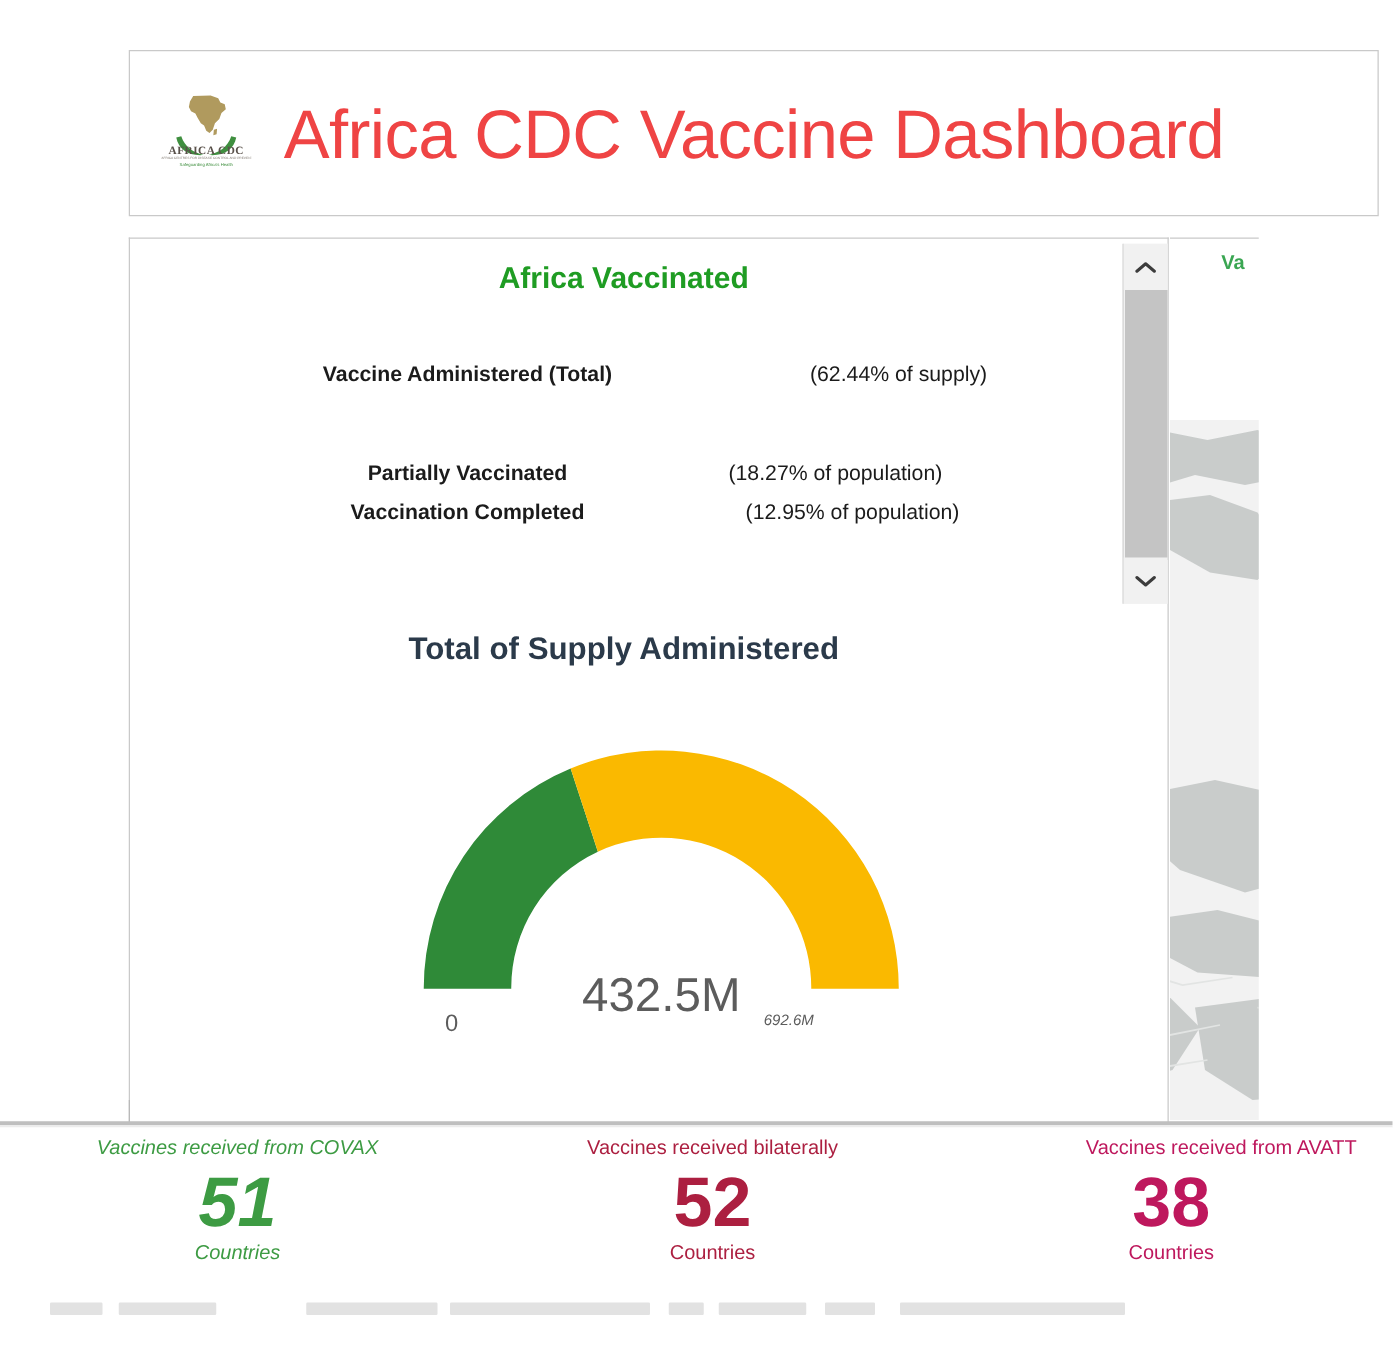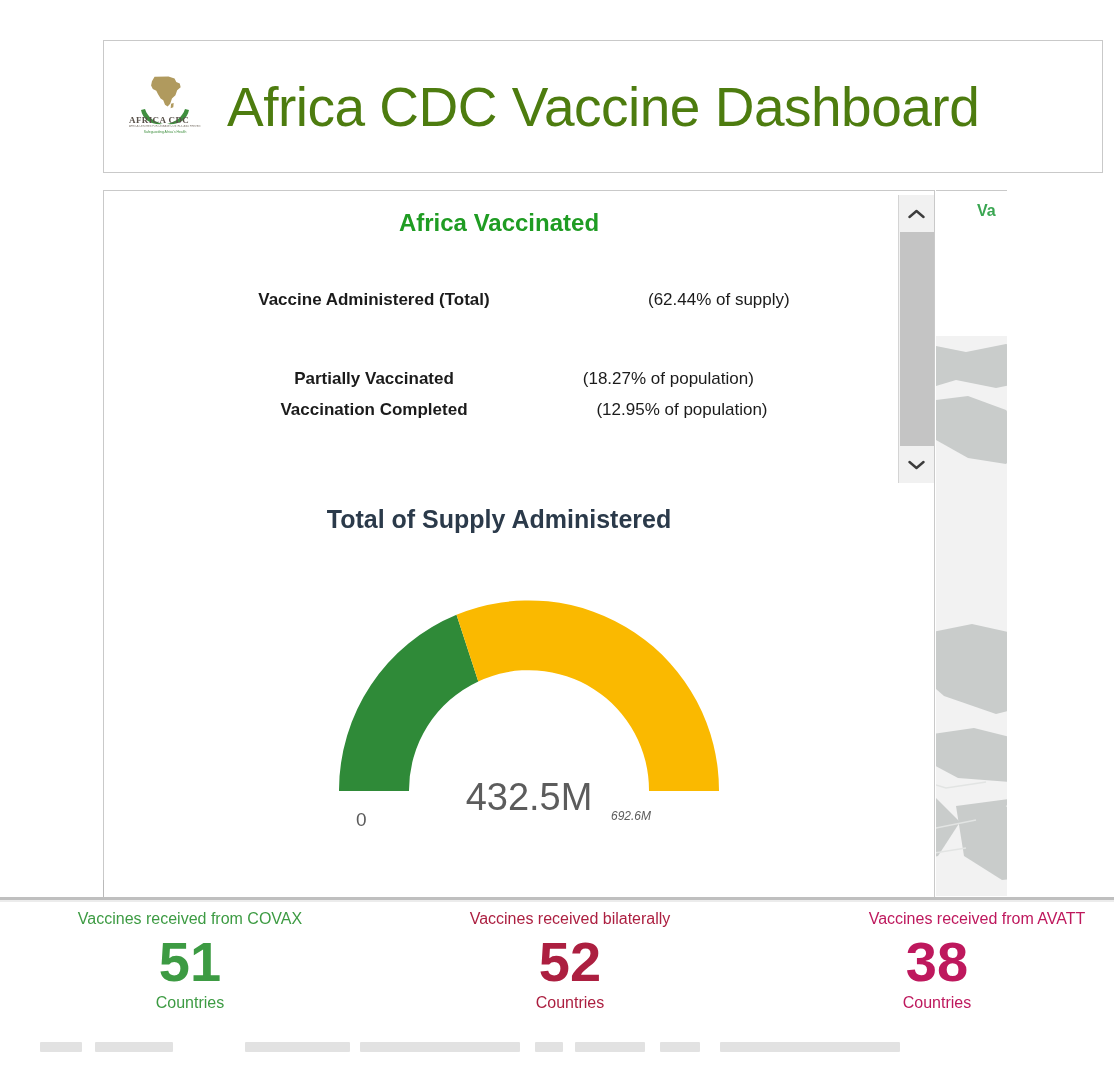--- a/index.html
+++ b/index.html
@@ -18,39 +18,39 @@
     border:1px solid #c9c9c9;
     box-sizing:border-box;
     display:flex;align-items:center;
   }
   #logo-wrap{
     width:72px;height:62px;margin-left:25px;
     position:relative;flex:none;
   }
   #logo-africa{position:absolute;left:14px;top:0px;width:44px;height:40px;}
   #logo-text{
-    position:absolute;left:0;top:40px;width:72px;
+    position:absolute;left:0;top:40px;width:72px;text-align:center;
     font-family:"Liberation Serif",serif;
     font-size:9px;font-weight:bold;color:#59514a;letter-spacing:0.4px;
     line-height:9px;
   }
   #logo-sub{
     position:absolute;left:0;top:49px;width:72px;text-align:center;
     font-size:2.6px;color:#7d756c;line-height:3px;white-space:nowrap;
     overflow:hidden;
   }
   #logo-tag{
     position:absolute;left:0;top:54px;width:72px;text-align:center;
     font-size:3.4px;color:#3f8f3f;line-height:4px;
   }
   #dashboard-title{
     margin-left:26px;
     font-size:55px;
     font-weight:400;
-    color:#4d7c0f;
+    color:#ef4444;
     letter-spacing:-0.5px;
     white-space:nowrap;
   }
 
   
   #content-panel{
     position:absolute;left:103px;top:190px;width:832px;height:708px;
     background:#ffffff;
     border-left:1px solid #c9c9c9;
     border-right:1px solid #c9c9c9;
@@ -166,21 +166,21 @@
     white-space:nowrap;
   }
   .kpi-number{
     margin-top:6px;
     font-size:56px;font-weight:bold;line-height:56px;
   }
   .kpi-unit{
     margin-top:4px;
     font-size:16px;
   }
-  #kpi-0 .kpi-title,#kpi-0 .kpi-number,#kpi-0 .kpi-unit{color:#3d9b43;}
+  #kpi-0 .kpi-title,#kpi-0 .kpi-number,#kpi-0 .kpi-unit{color:#3d9b43;font-style:italic;}
   #kpi-1 .kpi-title,#kpi-1 .kpi-number,#kpi-1 .kpi-unit{color:#ac1f40;}
   #kpi-2 .kpi-title,#kpi-2 .kpi-number,#kpi-2 .kpi-unit{color:#be185d;}
 
   #kpi-2 .kpi-title{
     position:relative;left:40px;
   }
 
   
   #bottom-ghost{
     position:absolute;left:0;top:1040px;width:1114px;height:14px;

